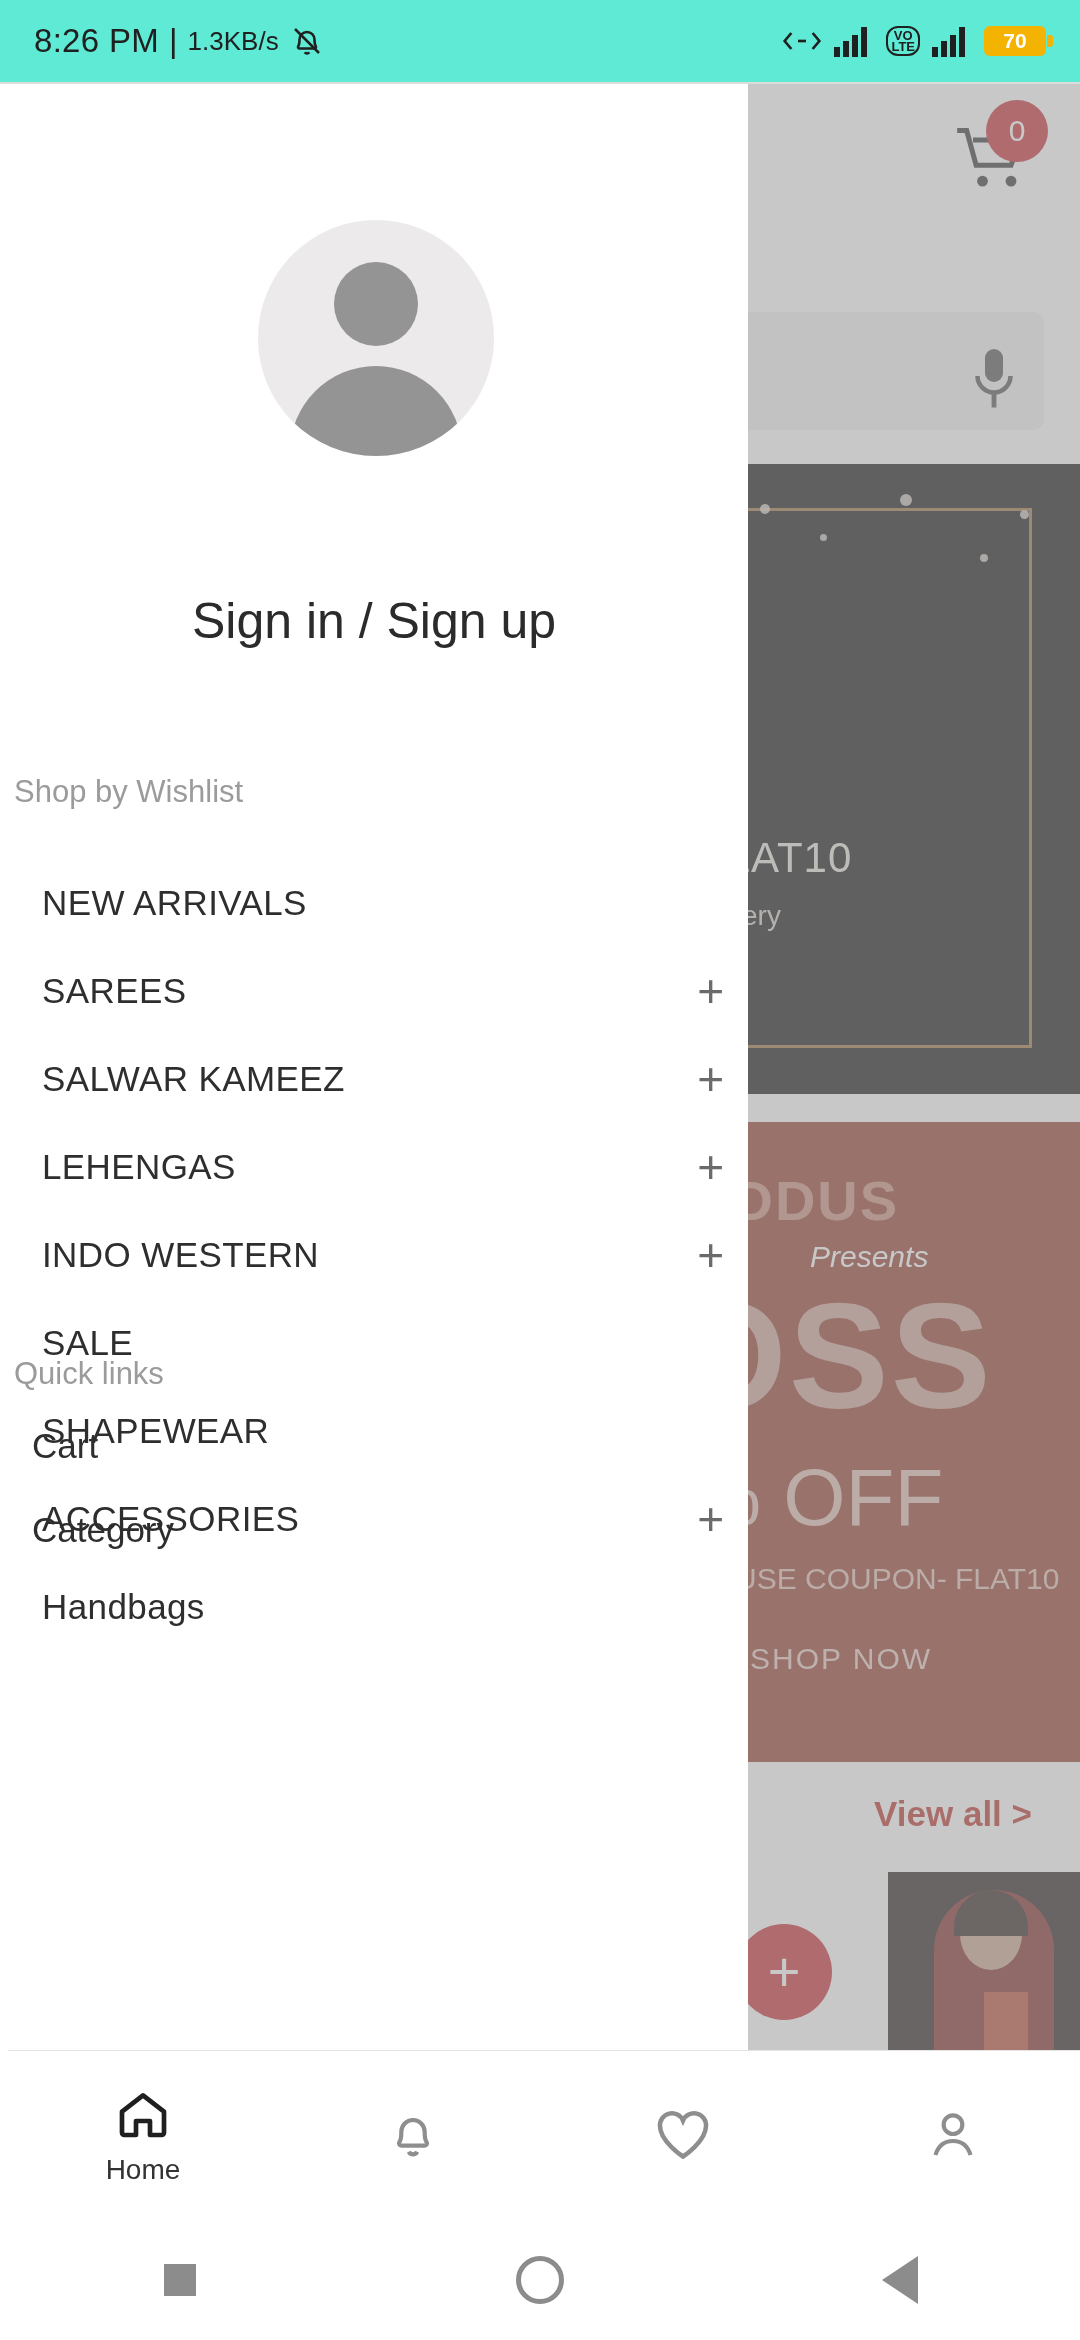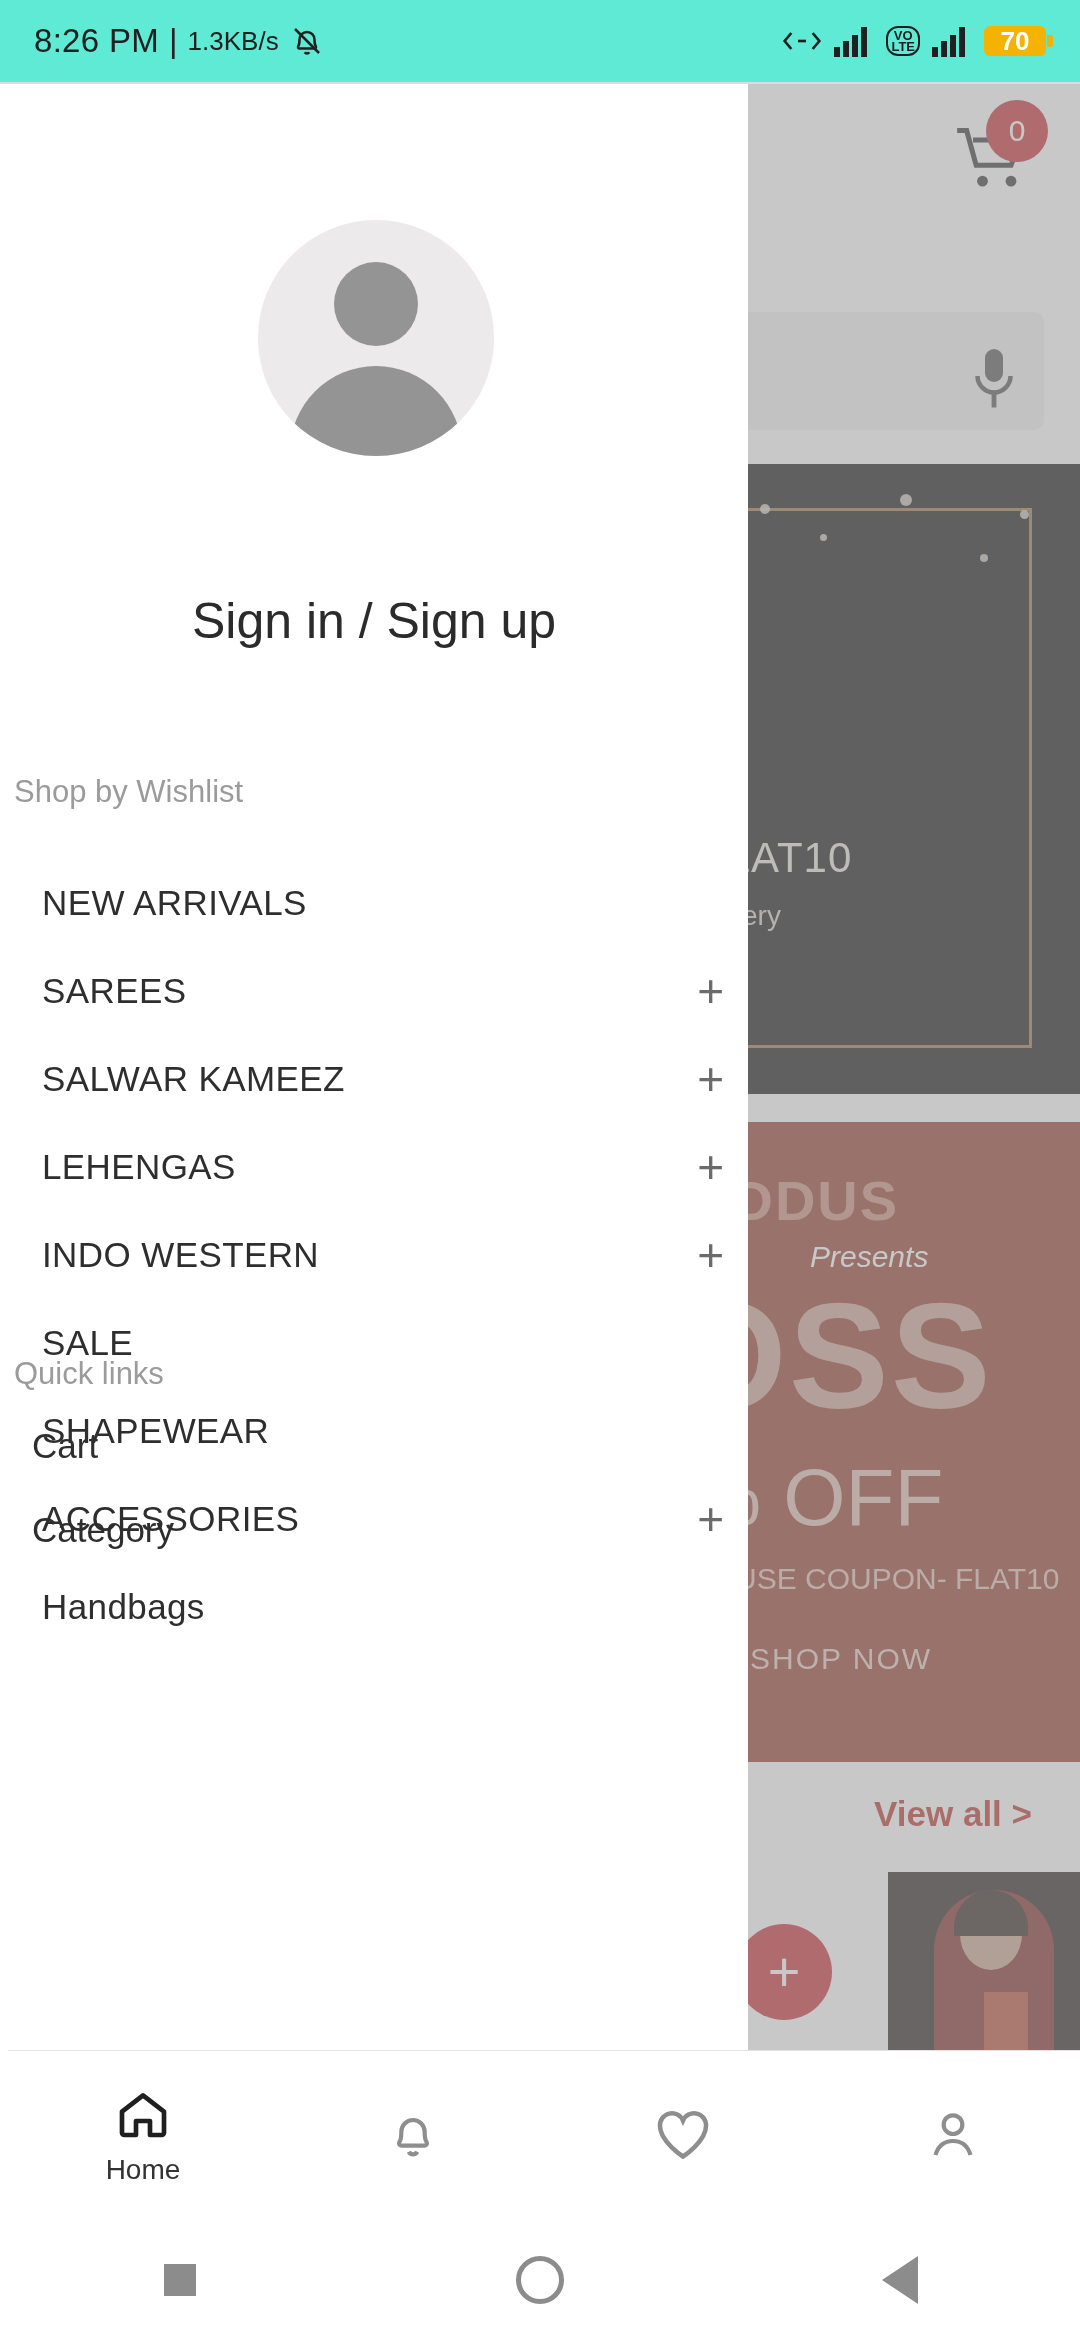--- a/index.html
+++ b/index.html
@@ -20,21 +20,21 @@
   }
   .sb-left { display: flex; align-items: center; gap: 10px; }
   .sb-time { font-size: 33px; color: #202020; letter-spacing: .3px; }
   .sb-sep { font-size: 33px; color: #202020; }
   .sb-net { font-size: 26px; color: #202020; }
   .sb-right { display: flex; align-items: center; gap: 12px; }
   .sb-icon { display: inline-flex; align-items: center; }
   .batt {
     width: 62px; height: 30px; border-radius: 6px; background: #f5b301;
     display: flex; align-items: center; justify-content: center;
-    font-size: 26px; color: #ffffff; font-weight: bold; position: relative;
+    font-size: 21px; color: #ffffff; font-weight: bold; position: relative;
   }
   .batt:after {
     content: ""; position: absolute; right: -7px; top: 9px;
     width: 6px; height: 12px; background: #f5b301; border-radius: 0 3px 3px 0;
   }
   .vo-lte {
     border: 2px solid #202020; border-radius: 12px; font-size: 13px;
     line-height: 11px; padding: 2px 3px; text-align: center; color: #202020;
     font-weight: bold;
   }

